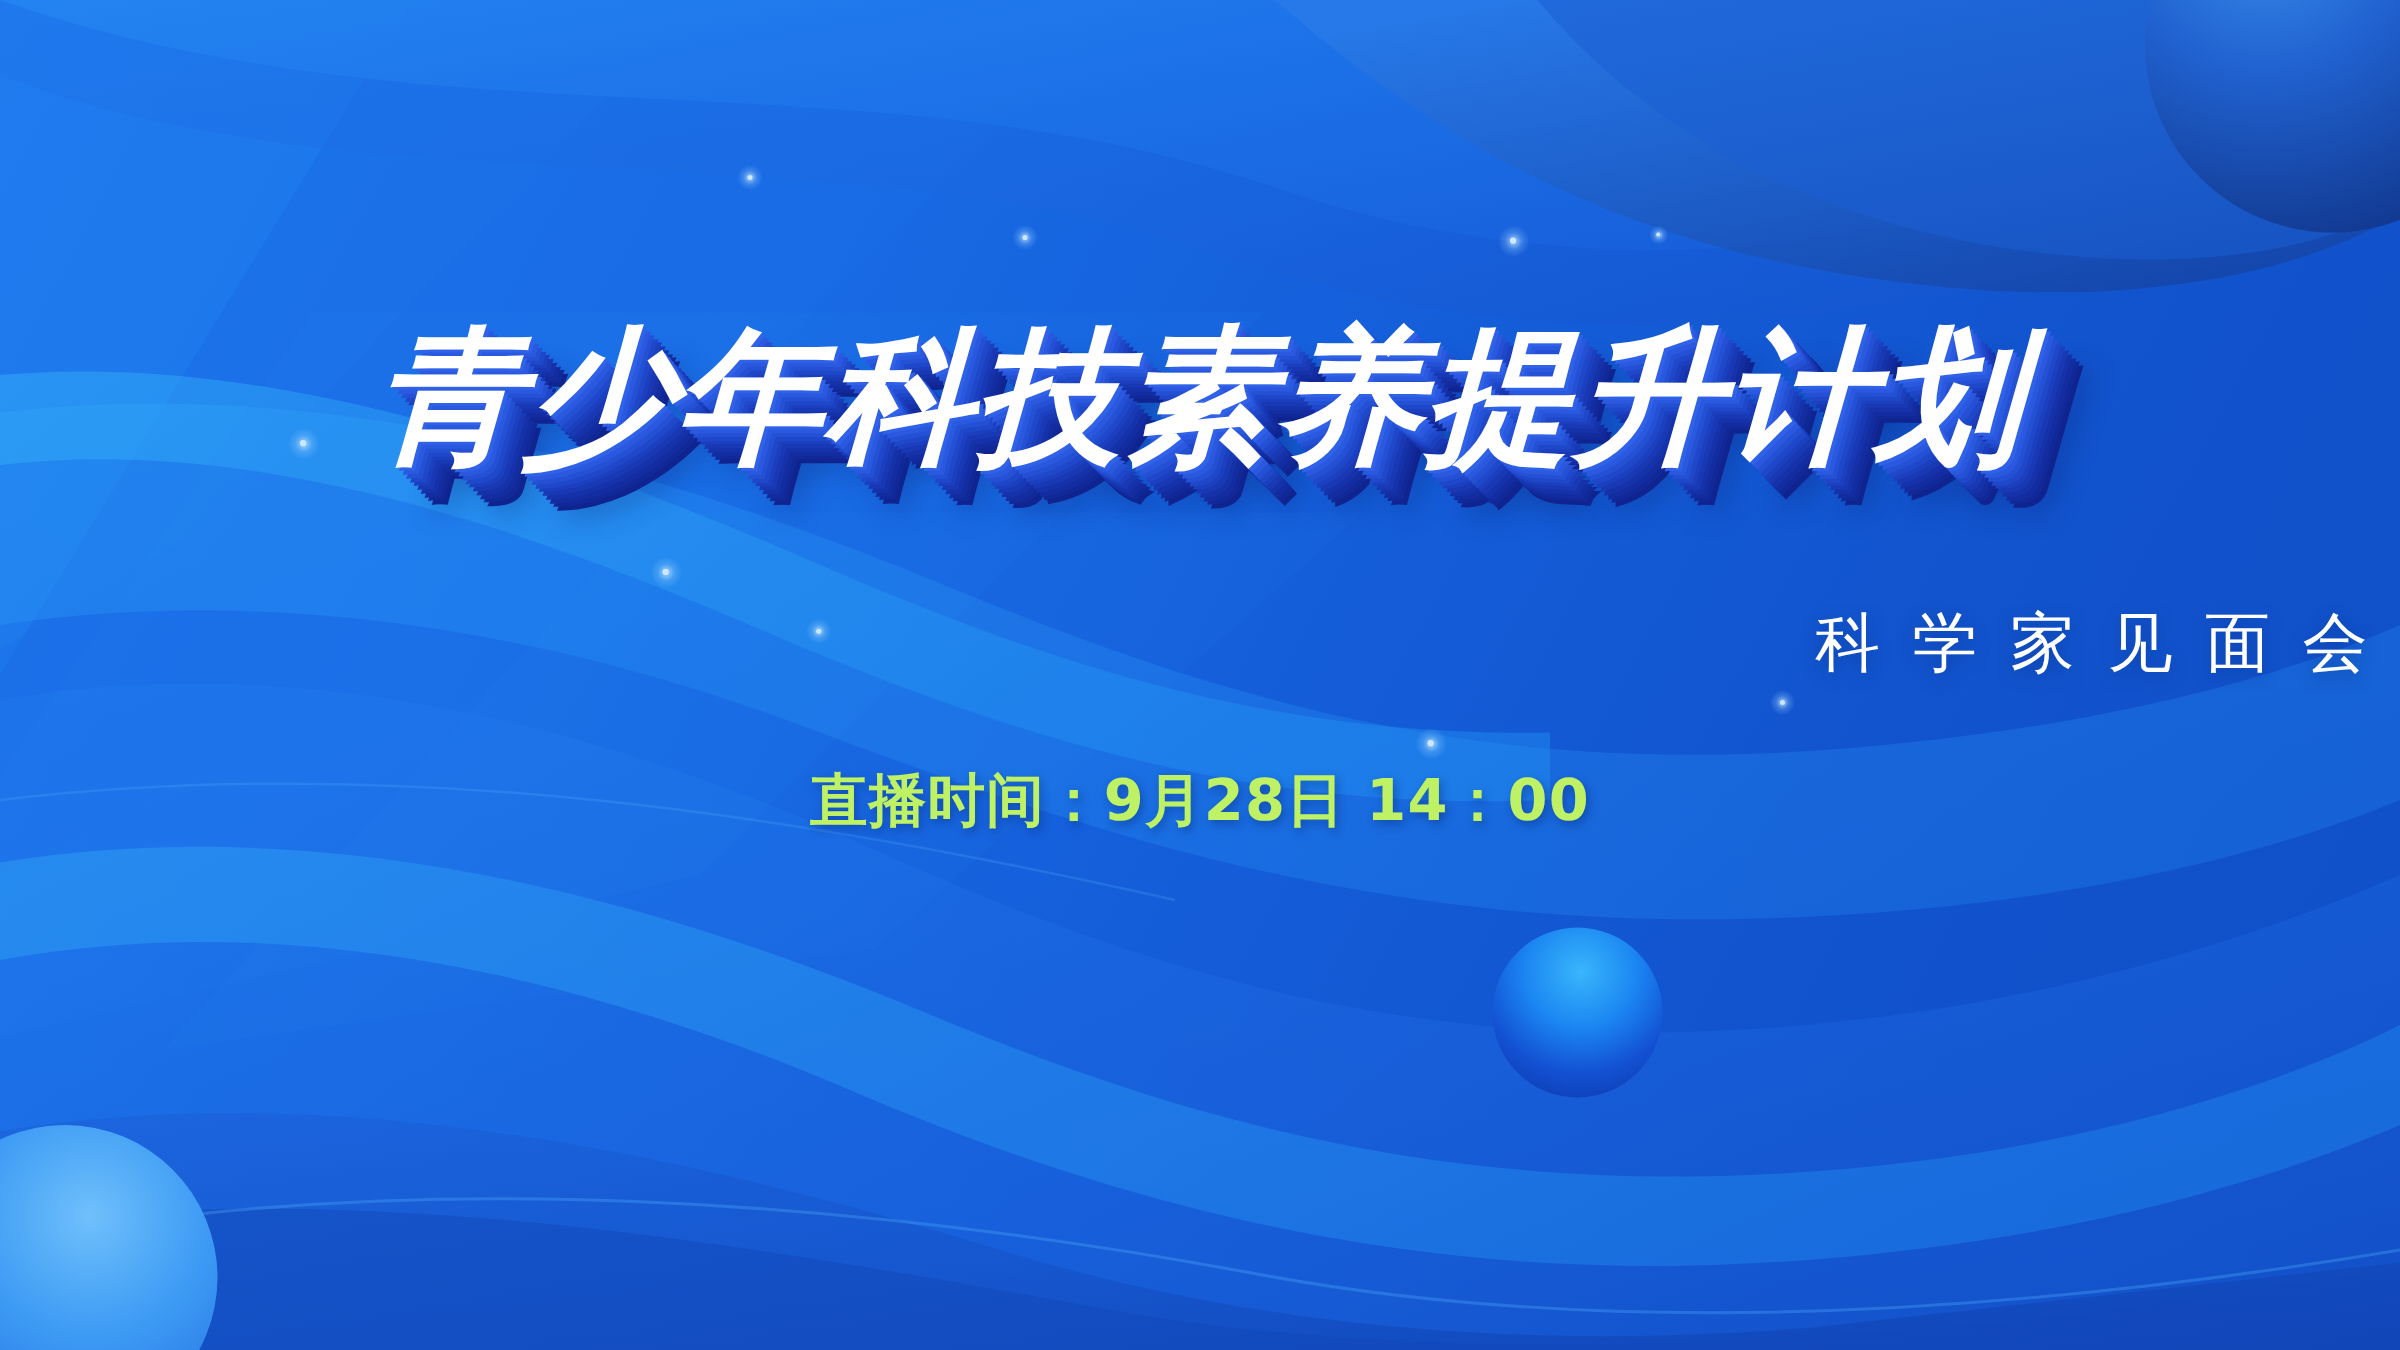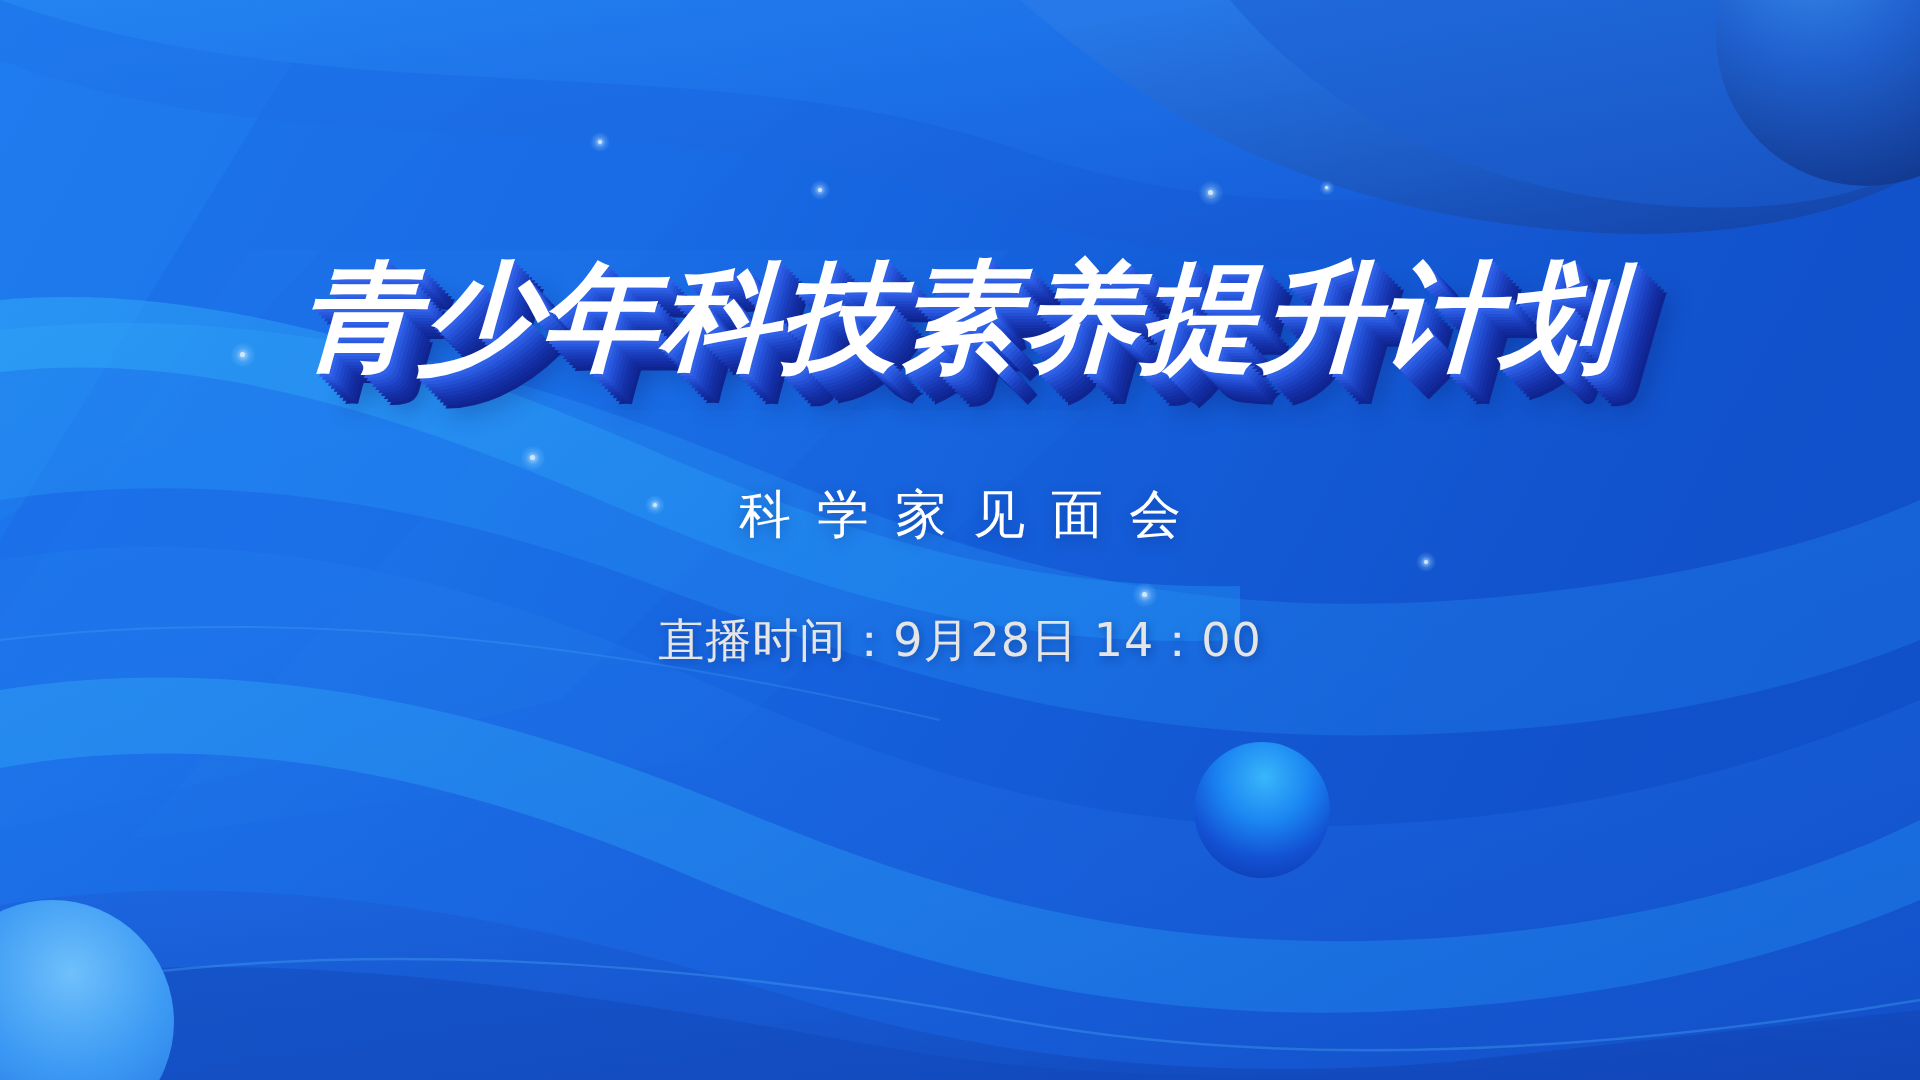--- a/index.html
+++ b/index.html
@@ -92,41 +92,41 @@
       30px 30px 0 #102490,
       33px 33px 24px rgba(7,22,96,0.45);
     white-space: nowrap;
   }
 
   .subtitle {
     position: absolute;
     top: 480px;
     left: 0;
     width: 100%;
-    text-align: center;
+    text-align: right;
     font-family: "DejaVu Sans", "Liberation Sans", sans-serif;
     font-size: 52px;
     font-weight: 300;
     color: #ffffff;
     letter-spacing: 26px;
     text-indent: 26px;
     text-shadow: 0 4px 14px rgba(8,40,120,0.40);
     white-space: nowrap;
   }
 
   .livetime {
     position: absolute;
     top: 610px;
     left: 0;
     width: 100%;
     text-align: center;
     font-family: "DejaVu Sans", "Liberation Sans", sans-serif;
     font-size: 46px;
-    font-weight: 400;
-    color: #e5e5e5;
+    font-weight: 700;
+    color: #bef264;
     letter-spacing: 1px;
     text-shadow: 2px 3px 8px rgba(8,40,120,0.45);
     white-space: nowrap;
   }
 </style>
 </head>
 <body>
 
 <div class="poster">
 

